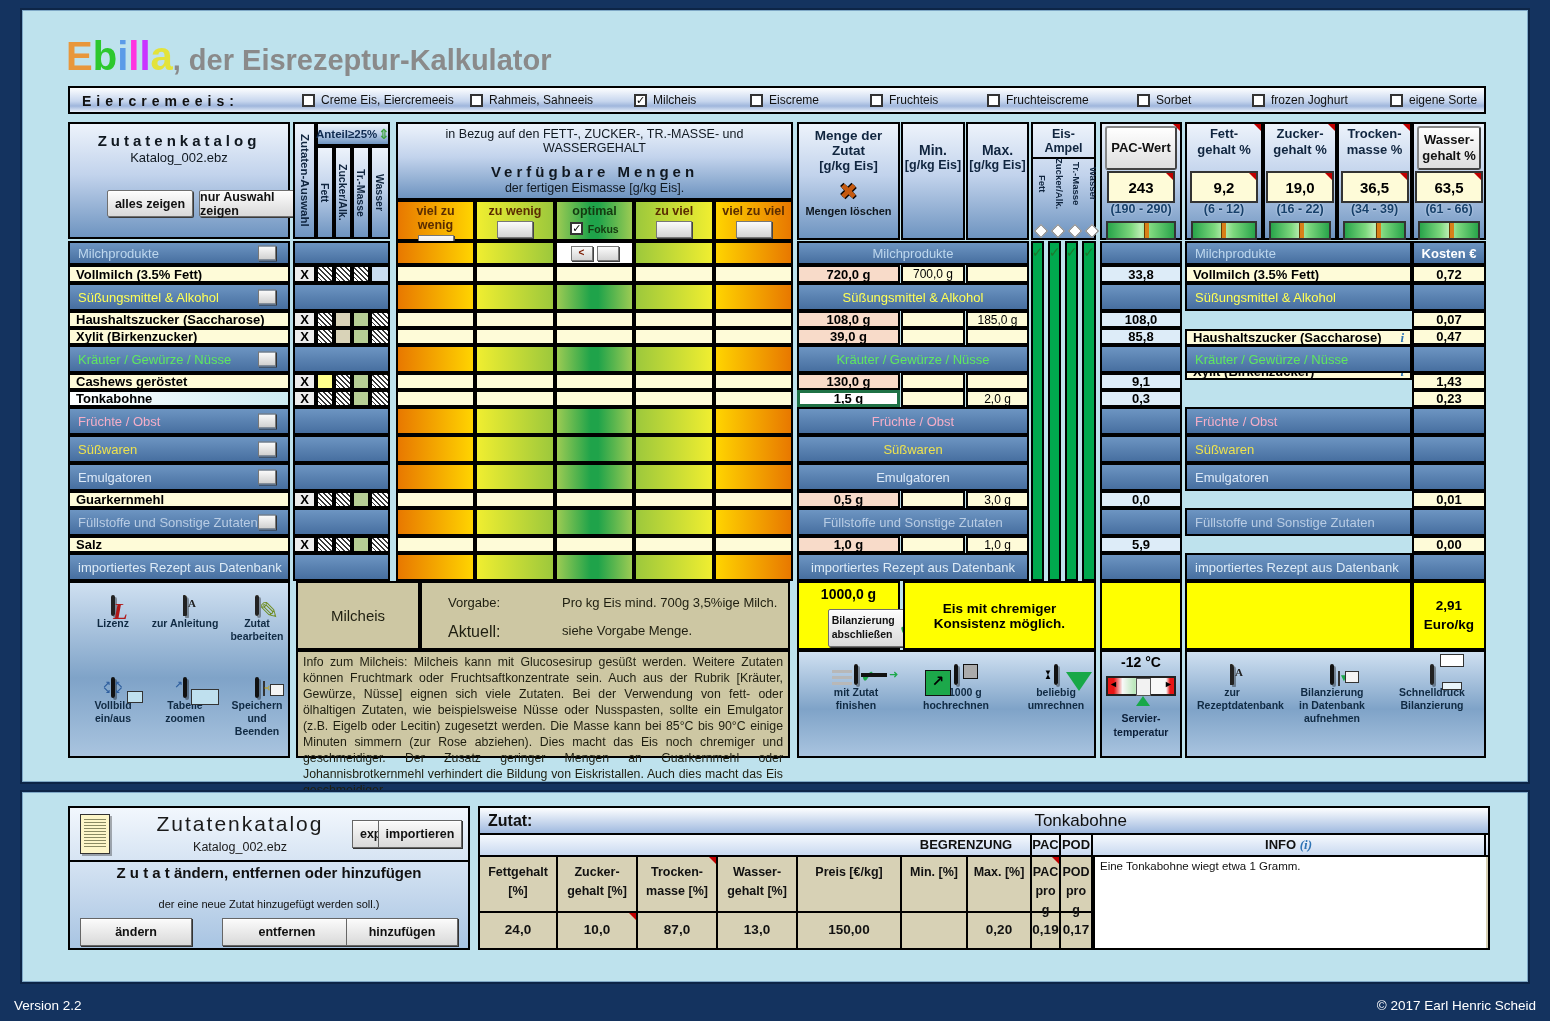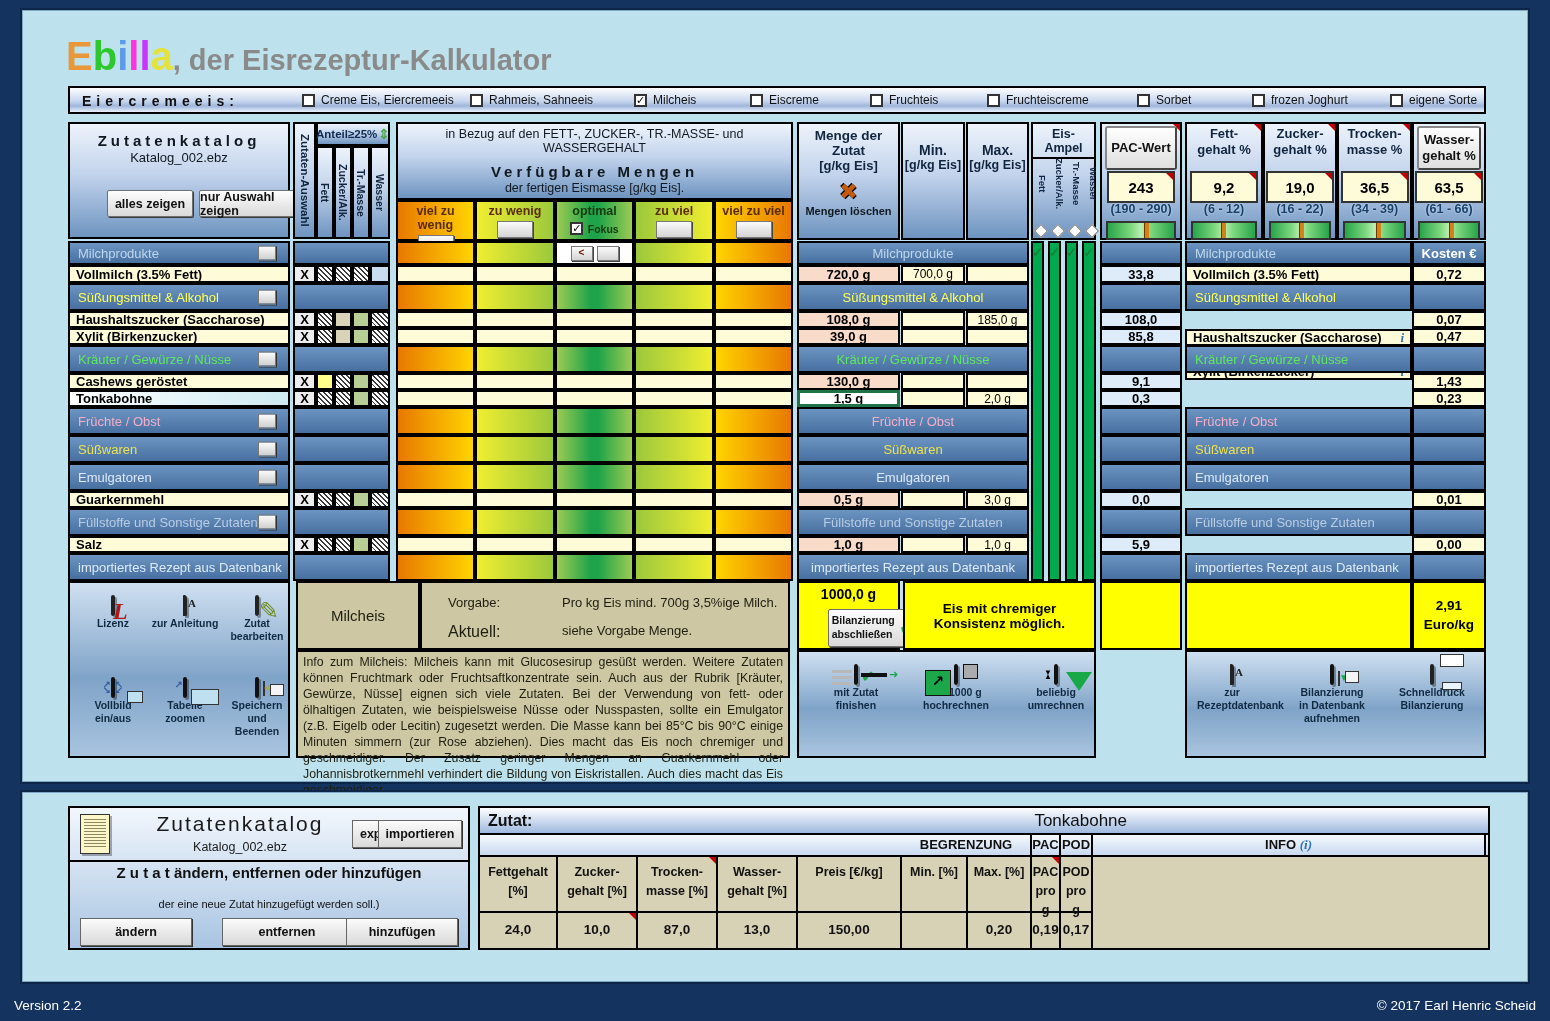--- a/index.html
+++ b/index.html
@@ -621,20 +621,31 @@
     </div>
 
     <div class="bluebox" id="mid-tools" style="left:729px;top:528px;width:299px;height:108px;">
         <div class="toolbtn" style="left:22px;top:14px;"><span class="iconwrap"><span class="card"><span class="ck">✔</span><span class="lines"></span><span class="bar"></span><span class="garr">➜</span></span></span><div class="tlab">mit Zutat
 finishen</div></div>
         <div class="toolbtn" style="left:122px;top:14px;"><span class="iconwrap"><span class="card" style="width:46px;height:38px;"><span class="gsq"></span><span class="gr2"></span><span class="upar">↗</span></span></span><div class="tlab">auf 1000 g
 hochrechnen</div></div>
         <div class="toolbtn" style="left:222px;top:14px;"><span class="iconwrap"><span class="card" style="width:46px;height:34px;"><span class="gtri"></span><span class="tinyarr" style="top:2px;">▼</span><span class="tinyarr" style="bottom:2px;">▲</span></span></span><div class="tlab">beliebig
 umrechnen</div></div>
       </div>
+    <div class="bluebox" id="tempbox" style="left:1032px;top:528px;width:82px;height:108px;">
+      <div class="tval">-12 °C</div>
+      <div id="tempslider">
+        <span class="la">◄</span>
+        <span class="thumb"></span>
+        <span class="ra">►</span>
+      </div>
+      <div class="gt"></div>
+      <div class="tlab">Servier-
+temperatur</div>
+    </div>
     <div class="bluebox" id="right-tools" style="left:1117px;top:528px;width:301px;height:108px;">
         <div class="toolbtn" style="left:10px;top:14px;"><span class="iconwrap"><span class="note"><span class="na">A</span><span class="nl"></span></span></span><div class="tlab">zur Rezeptdatenbank</div></div>
         <div class="toolbtn" style="left:110px;top:14px;"><span class="iconwrap"><span class="floppy red"><span class="rstripe"></span><span class="flab"><span style="color:#1CA84A;">▼</span></span><span class="fsh"></span></span></span><div class="tlab">Bilanzierung
 in Datenbank
 aufnehmen</div></div>
         <div class="toolbtn" style="left:210px;top:14px;"><span class="iconwrap"><span class="printer"><span class="paper"></span><span class="out"></span></span></span><div class="tlab">Schnelldruck
 Bilanzierung</div></div>
       </div>
   </div>
 </div>
@@ -688,17 +699,20 @@
         <div class="dt-cell" style="left:422px;top:105px;width:66px;height:35px;font-size:13.5px;font-weight:bold;color:#111;line-height:33px;"></div>
         <div class="dt-cell" style="left:488px;top:49px;width:64px;height:56px;font-size:12.5px;font-weight:bold;color:#111;white-space:pre-line;line-height:1.5;padding-top:6px;border-bottom:2px solid #000;">Max. [%]</div>
         <div class="dt-cell" style="left:488px;top:105px;width:64px;height:35px;font-size:13.5px;font-weight:bold;color:#111;line-height:33px;">0,20</div>
         <div class="dt-cell" style="left:552px;top:49px;width:29px;height:56px;font-size:12.5px;font-weight:bold;color:#111;white-space:pre-line;line-height:1.5;padding-top:6px;border-bottom:2px solid #000;"><span class="redtri"></span>PAC
 pro g</div>
         <div class="dt-cell" style="left:552px;top:105px;width:29px;height:35px;font-size:13.5px;font-weight:bold;color:#111;line-height:33px;">0,19</div>
         <div class="dt-cell" style="left:581px;top:49px;width:32px;height:56px;font-size:12.5px;font-weight:bold;color:#111;white-space:pre-line;line-height:1.5;padding-top:6px;border-bottom:2px solid #000;">POD
 pro g</div>
         <div class="dt-cell" style="left:581px;top:105px;width:32px;height:35px;font-size:13.5px;font-weight:bold;color:#111;line-height:33px;">0,17</div>
       </div>
+    <div id="dt-info" style="position:absolute;left:613px;top:49px;width:393px;height:91px;background:#FFF;border-left:2px solid #000;box-sizing:border-box;padding:3px 5px;font-size:11.5px;color:#111;">
+      <span>Eine Tonkabohne wiegt etwa 1 Gramm.</span>
+    </div>
   </div>
 </div>
 
 <div id="footer-left">Version 2.2</div>
 <div id="footer-right">© 2017 Earl Henric Scheid</div>
 
 </body></html>

